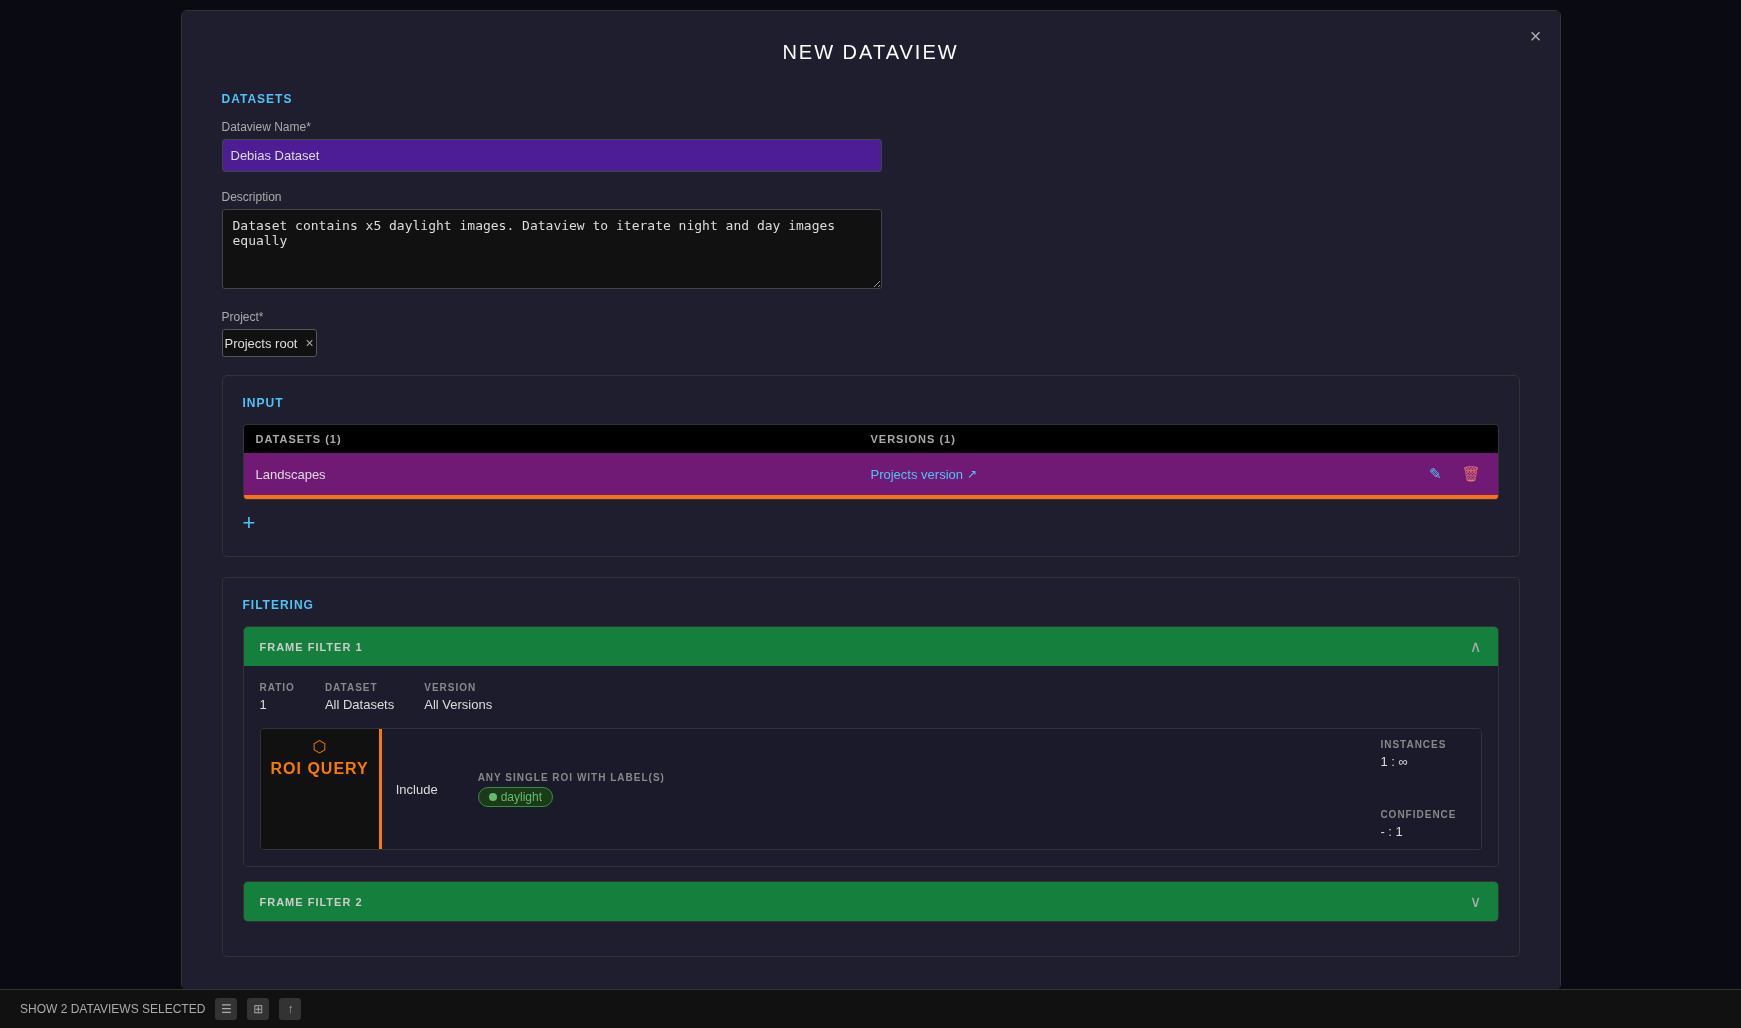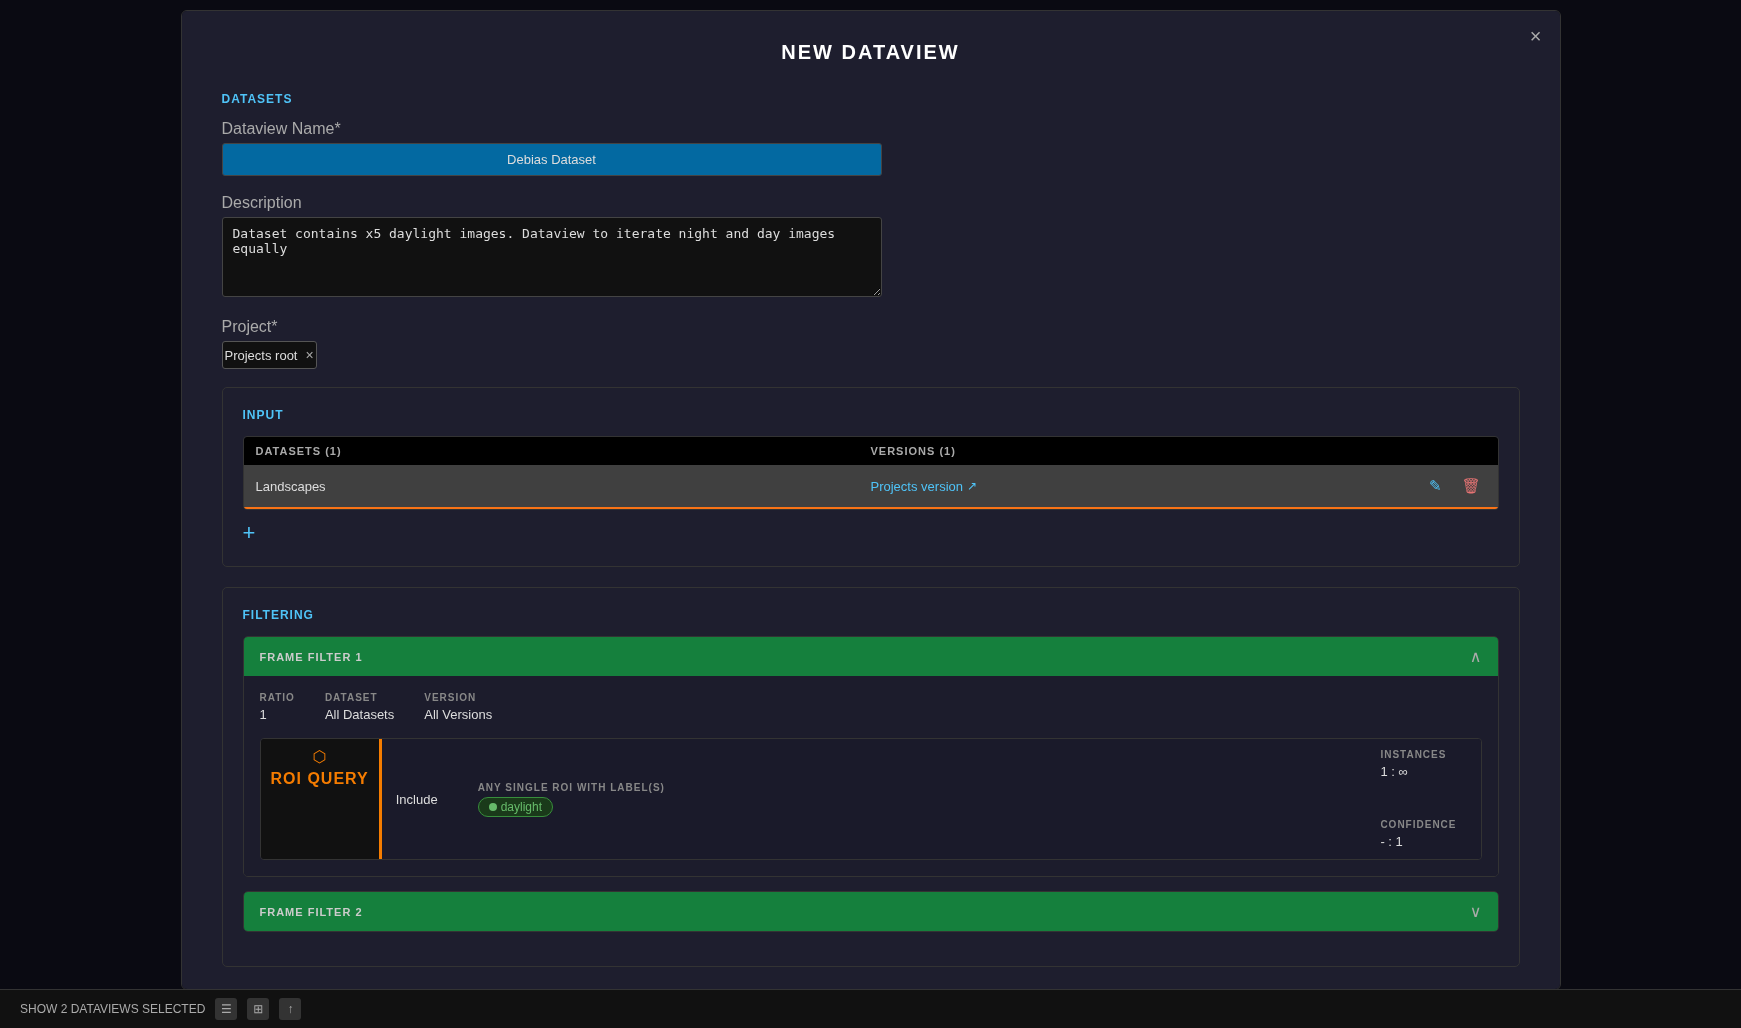--- a/index.html
+++ b/index.html
@@ -34,47 +34,46 @@
       right: 18px;
       background: none;
       border: none;
       color: #aaa;
       font-size: 20px;
       cursor: pointer;
     }
     .modal-title {
       text-align: center;
       font-size: 20px;
-      font-weight: bold;
+      font-weight: normal;
       letter-spacing: 2px;
       color: #fff;
       margin-bottom: 28px;
     }
     .section-label {
       color: #4fc3f7;
       font-size: 12px;
       font-weight: bold;
       letter-spacing: 1px;
       margin-bottom: 14px;
     }
     .field-label {
-      font-size: 16px;
+      font-size: 12px;
       color: #aaa;
       margin-bottom: 5px;
     }
     .text-input {
       width: 100%;
-      background: #0369a1;
+      background: #4c1d95;
       border: 1px solid #444;
       border-radius: 3px;
       color: #ddd;
-      padding: 8px 28px;
+      padding: 8px 8px;
       font-size: 13px;
       outline: none;
-      text-align: center;
     }
     .text-area {
       width: 100%;
       background: #111;
       border: 1px solid #444;
       border-radius: 3px;
       color: #ddd;
       padding: 8px 10px;
       font-size: 13px;
       resize: vertical;
@@ -123,22 +122,22 @@
       font-size: 11px;
       font-weight: bold;
       color: #aaa;
       letter-spacing: 1px;
       text-transform: uppercase;
     }
     .table-row {
       display: flex;
       align-items: center;
       padding: 10px 12px;
-      border-bottom: 2px solid #f97316;
-      background: #404040;
+      border-bottom: 4px solid #f97316;
+      background: #701a75;
     }
     .col-dataset { flex: 0 0 50%; }
     .col-versions { flex: 1; }
     .col-actions { display: flex; gap: 10px; align-items: center; }
     .version-link {
       color: #4fc3f7;
       display: flex;
       align-items: center;
       gap: 4px;
       font-size: 13px;

